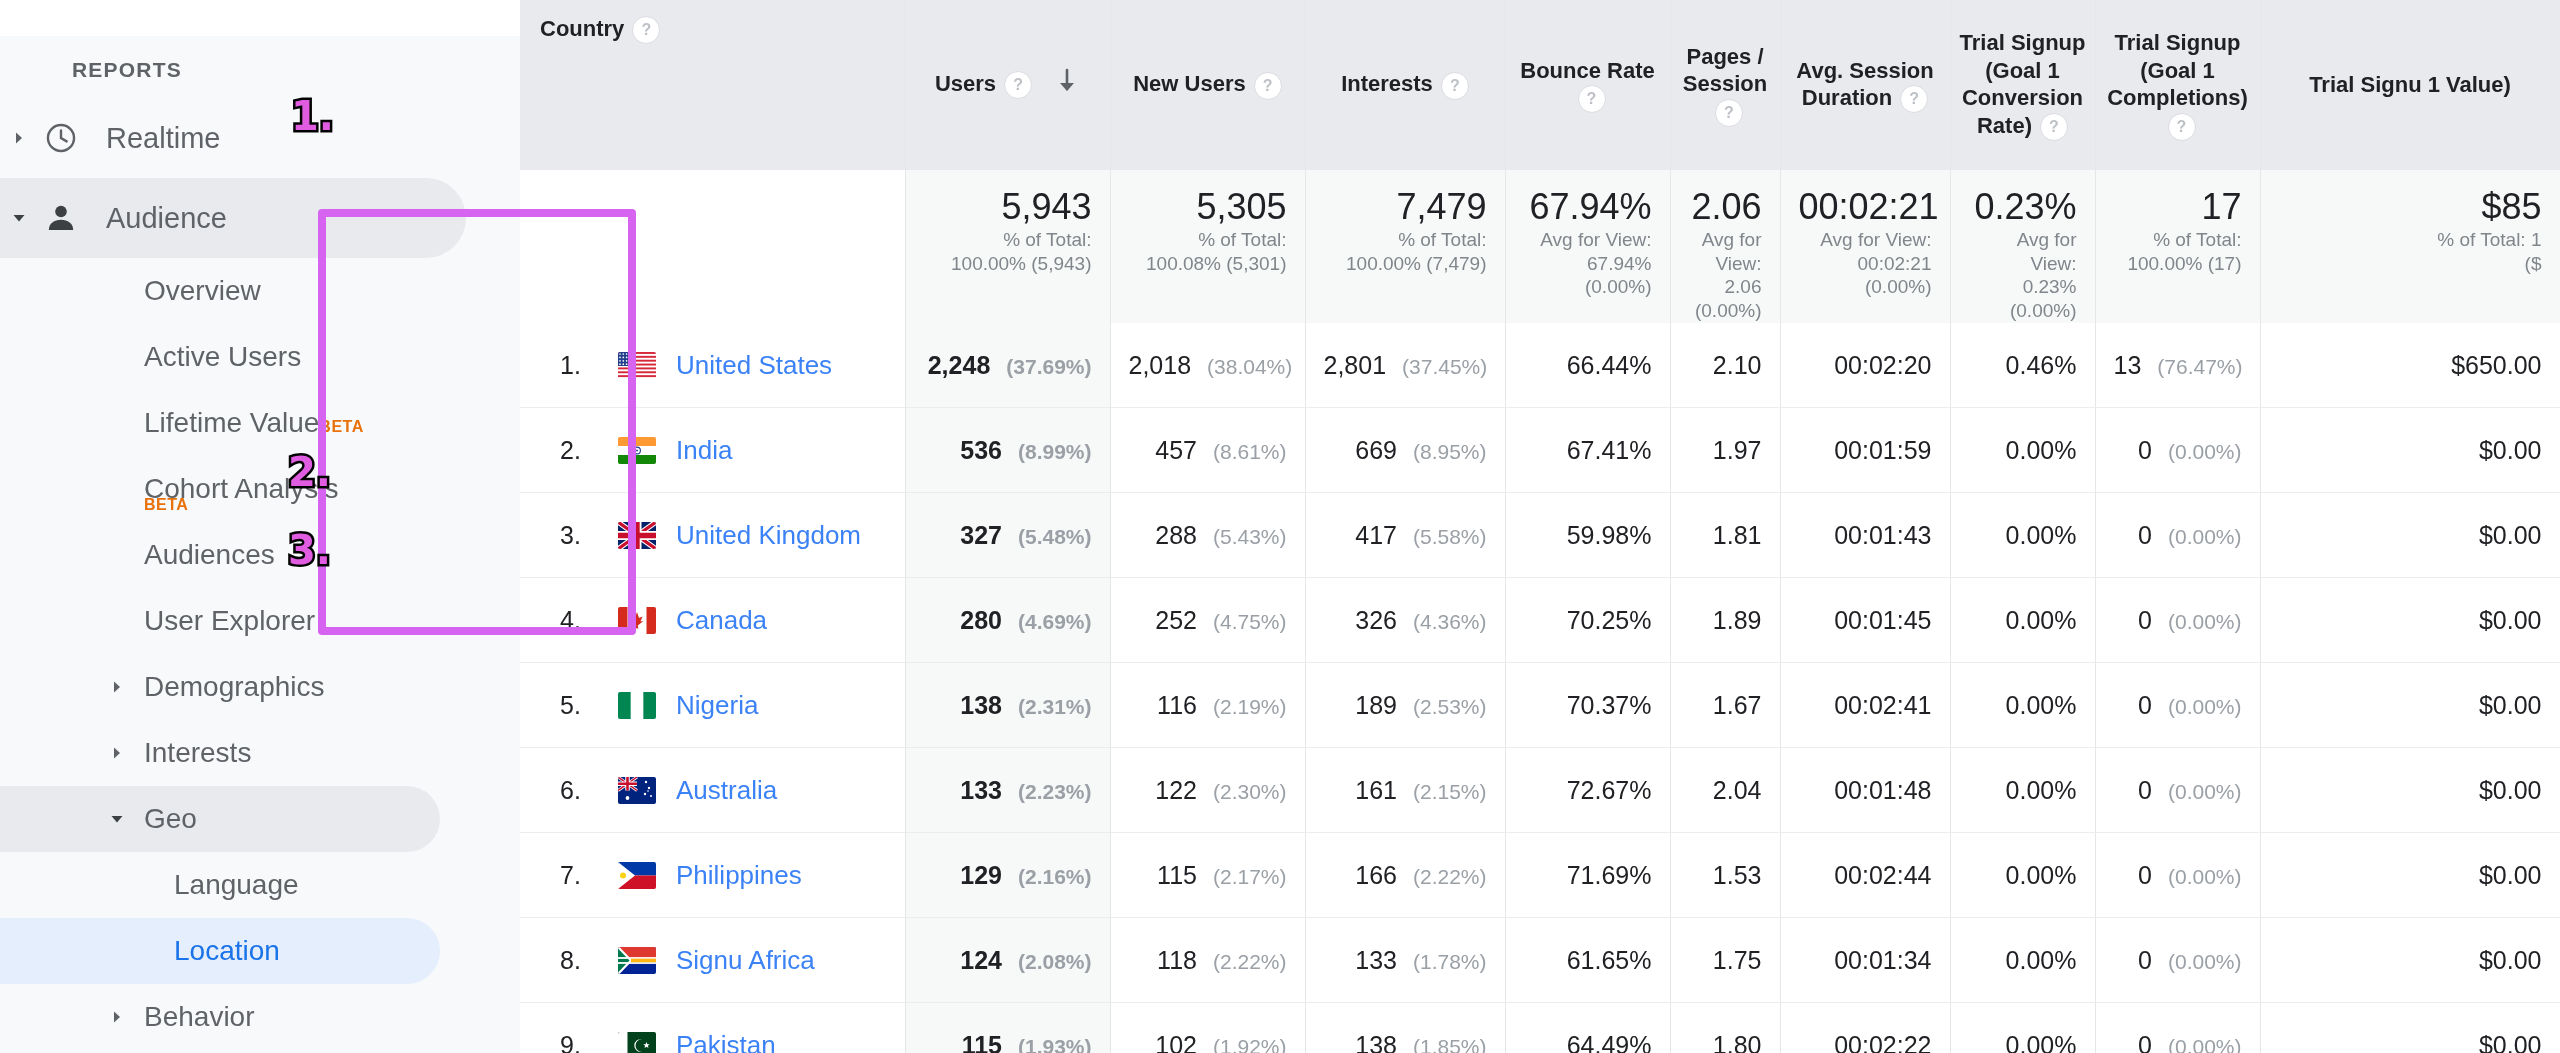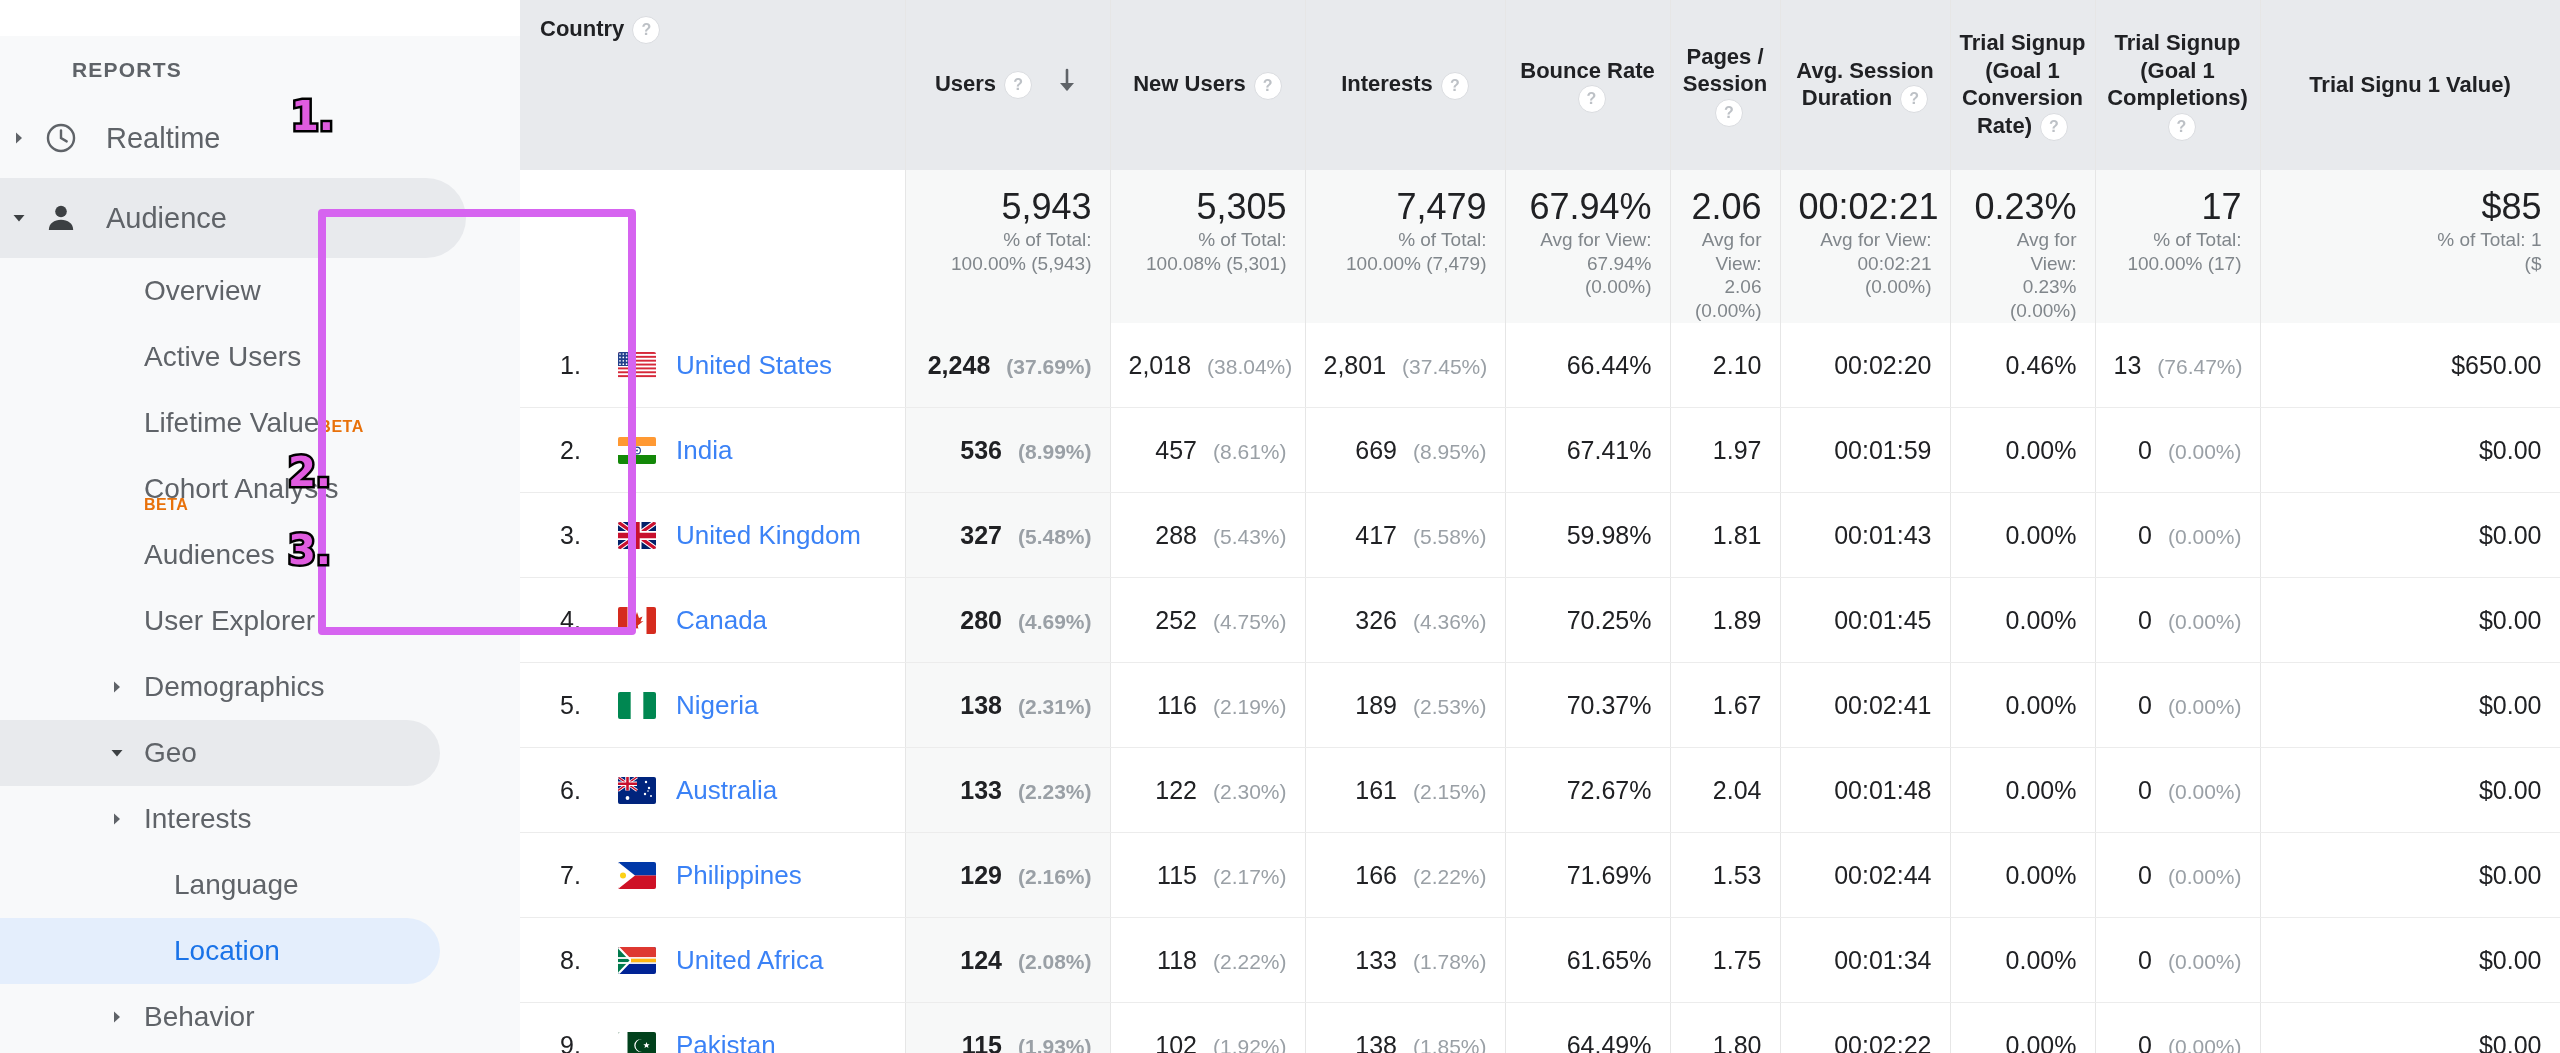--- a/index.html
+++ b/index.html
@@ -377,40 +377,40 @@
           <div class="pill"></div>
           <div class="content">
             <span class="sub-caret">
               <svg width="16" height="16" viewBox="0 0 16 16">
                 <path d="M5 2.5 L11 8 L5 13.5 Z" fill="#5f6368"></path>
               </svg>
             </span>
             <span class="sub-label">Demographics</span>
           </div>
         </div>
+        <div class="sub-row">
+          <div class="pill"></div>
+          <div class="content">
+            <span class="sub-caret">
+              <svg width="16" height="16" viewBox="0 0 16 16">
+                <path d="M5 2.5 L11 8 L5 13.5 Z" fill="#5f6368"></path>
+              </svg>
+            </span>
+            <span class="sub-label">Interests</span>
+          </div>
+        </div>
         <div class="sub-row sel-gray">
           <div class="pill"></div>
           <div class="content">
             <span class="sub-caret">
               <svg width="16" height="16" viewBox="0 0 16 16">
                 <path d="M2.5 5 L13.5 5 L8 11.5 Z" fill="#3c4043"></path>
               </svg>
             </span>
             <span class="sub-label">Geo</span>
-          </div>
-        </div>
-        <div class="sub-row">
-          <div class="pill"></div>
-          <div class="content">
-            <span class="sub-caret">
-              <svg width="16" height="16" viewBox="0 0 16 16">
-                <path d="M5 2.5 L11 8 L5 13.5 Z" fill="#5f6368"></path>
-              </svg>
-            </span>
-            <span class="sub-label">Interests</span>
           </div>
         </div>
         <div class="sub-row">
           <div class="pill"></div>
           <div class="content">
             <span class="sub-indent" style="min-width: 160px; width: 160px;"></span>
             <span class="sub-label">Language</span>
           </div>
         </div>
         <div class="sub-row sel-blue">
@@ -732,21 +732,21 @@
                 <span class="flag">
                   <svg viewBox="0 0 38 27">
                     <rect width="38" height="27" fill="#002395"></rect>
                     <rect width="38" height="13.5" fill="#de3831"></rect>
                     <path d="M0 0 L13 13.5 L0 27 Z" fill="#007a4d"></path>
                     <path d="M0 0 L13 13.5 L0 27" fill="none" stroke="#fff" stroke-width="2.2"></path>
                     <path d="M0 11 L38 11 M0 16 L38 16" stroke="#fff" stroke-width="2" opacity="0.9"></path>
                     <path d="M13 13.5 L38 13.5" stroke="#ffb612" stroke-width="3.4"></path>
                   </svg>
                 </span>
-                <a class="country-link">United Africa</a>
+                <a class="country-link">Signu Africa</a>
               </div>
             </td>
             <td class="col-users"><span class="val">124</span><span class="pct">(2.08%)</span></td>
             <td class=""><span class="val">118</span><span class="pct">(2.22%)</span></td>
             <td class=""><span class="val">133</span><span class="pct">(1.78%)</span></td>
             <td class=""><span class="val">61.65%</span></td>
             <td class=""><span class="val">1.75</span></td>
             <td class=""><span class="val">00:01:34</span></td>
             <td class=""><span class="val">0.00%</span></td>
             <td class=""><span class="val">0</span><span class="pct">(0.00%)</span></td>

